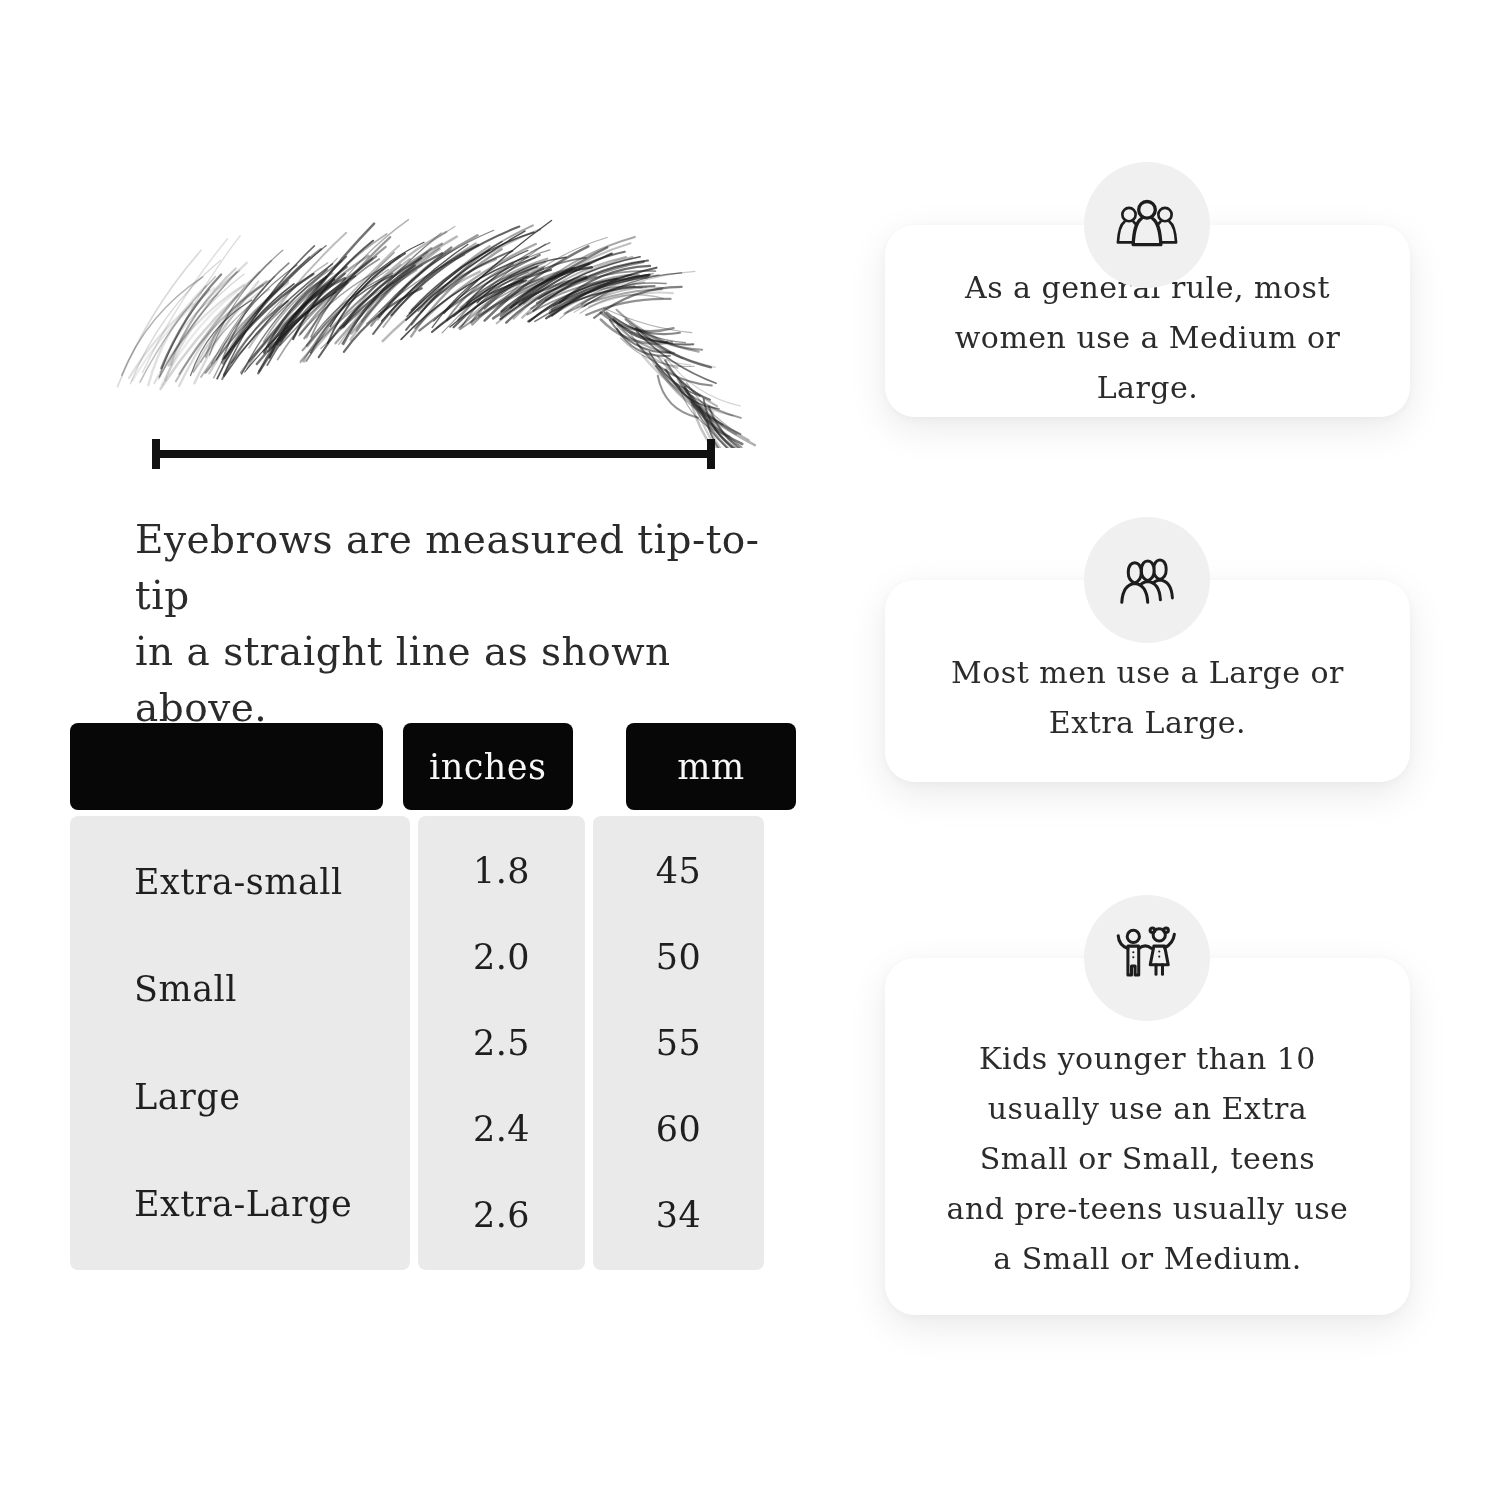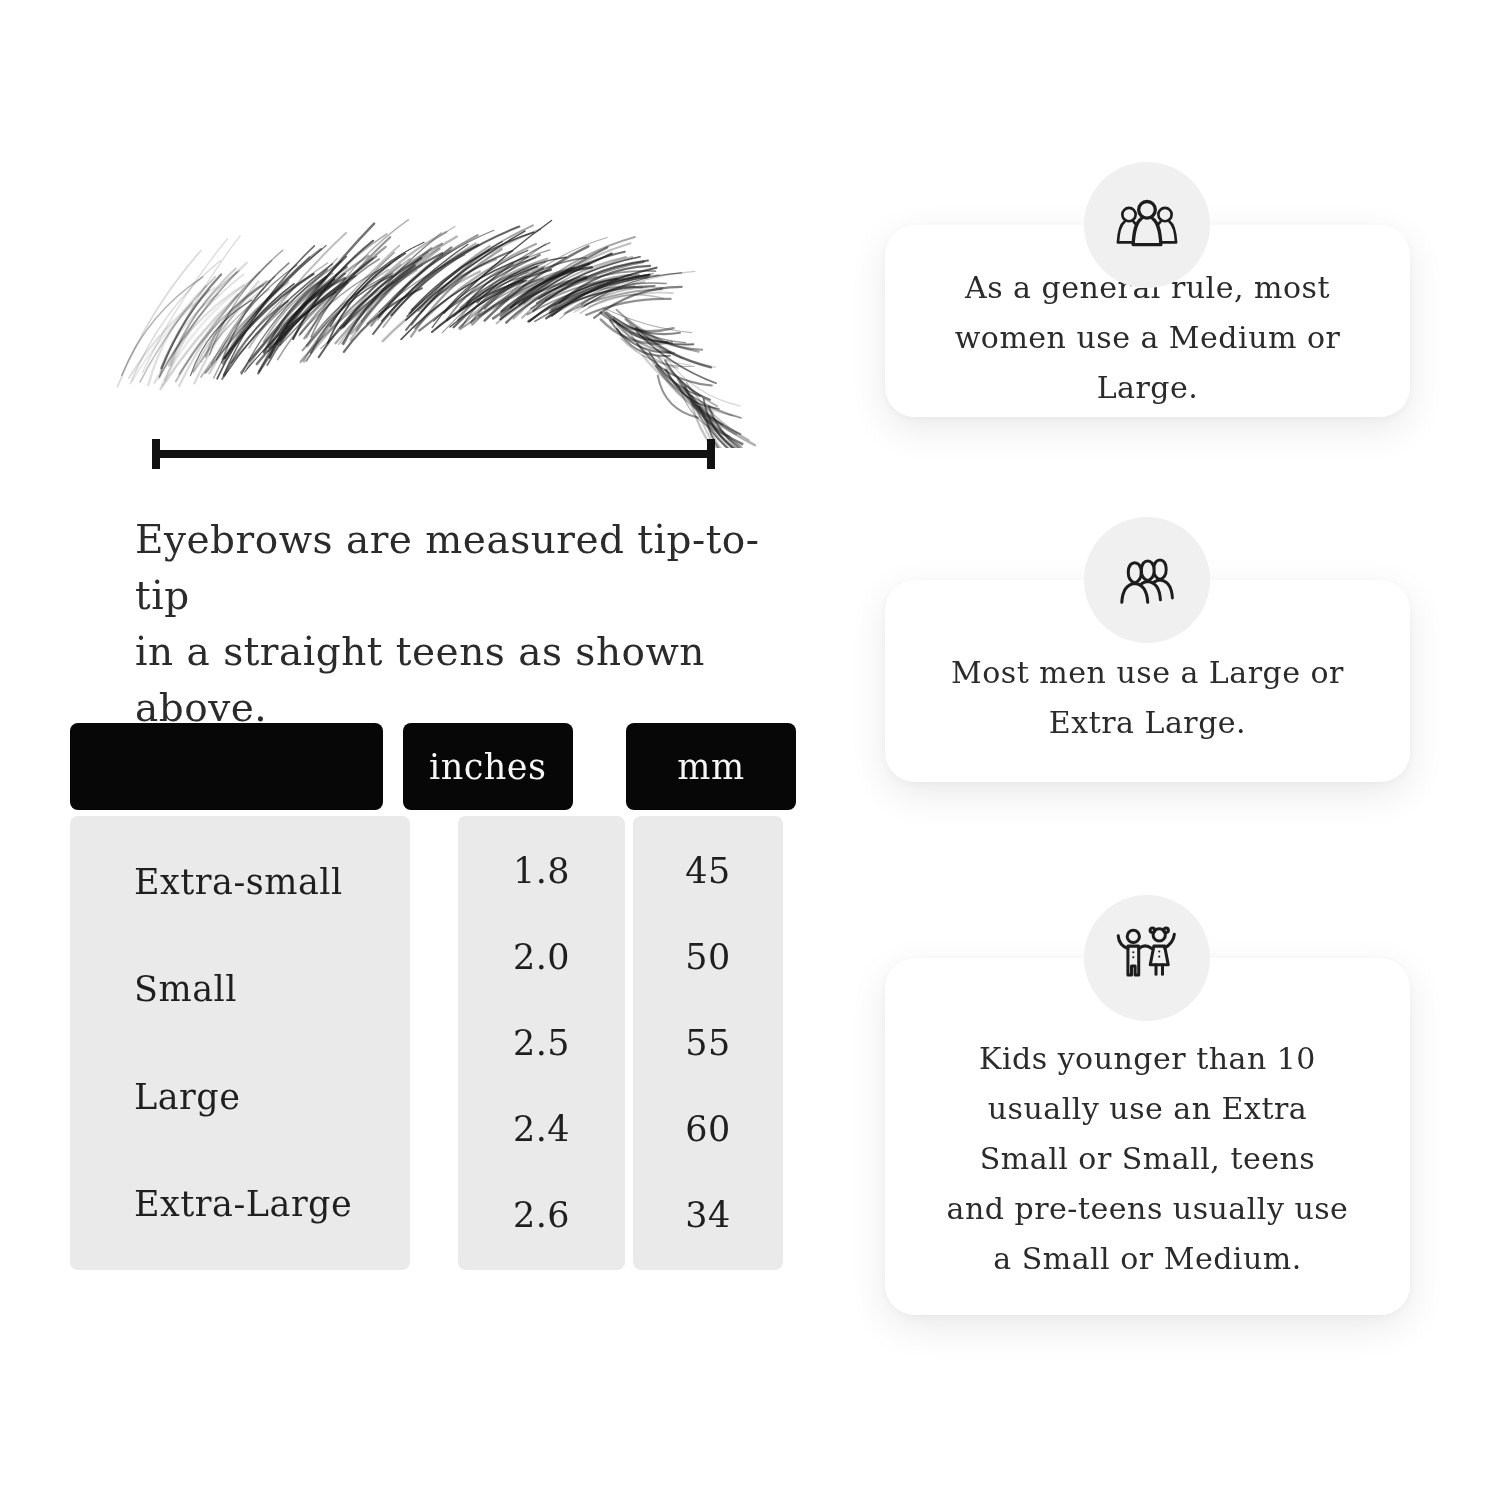--- a/index.html
+++ b/index.html
@@ -29,21 +29,21 @@
     background:var(--table-header-bg);color:var(--table-header-text);
     height:87px;border-radius:8px;display:flex;align-items:center;justify-content:center;
     font-size:35px;letter-spacing:0.5px;
   }
   .th.c1{width:340px;} .th.c2{width:185px;} .th.c3{width:185px;margin-left:33px;}
   .tbody{display:flex;gap:8px;margin-top:6px;}
   .tcol{
     background:var(--table-body-bg);border-radius:8px;height:454px;
     display:flex;flex-direction:column;justify-content:space-around;padding:12px 0;box-sizing:border-box;
   }
-  .tcol.c1{width:340px;} .tcol.c2{width:167px;margin-left:40px;} .tcol.c3{width:150px;}
+  .tcol.c1{width:340px;} .tcol.c2{width:167px;} .tcol.c3{width:171px;}
   .cell{font-size:35px;letter-spacing:0.5px;color:#1f1f1f;display:flex;align-items:center;}
   .tcol.c1 .cell{padding-left:64px;}
   .tcol.c2 .cell,.tcol.c3 .cell{justify-content:center;}
   
   .card{
     position:absolute;left:885px;width:525px;background:var(--card-bg);
     border-radius:30px;box-shadow:0 12px 38px rgba(0,0,0,.085),0 2px 8px rgba(0,0,0,.03);
     display:flex;align-items:center;justify-content:center;box-sizing:border-box;
   }
   .card p{margin:0;text-align:center;font-size:30px;line-height:50px;letter-spacing:0.5px;color:#2b2b2b;}
@@ -312,21 +312,21 @@
     </svg>
 
   <svg class="measure-svg" viewBox="0 0 575 32" xmlns="http://www.w3.org/2000/svg">
     <line x1="10" y1="16" x2="565" y2="16" stroke="#111" stroke-width="8"></line>
     <line x1="10" y1="1" x2="10" y2="31" stroke="#111" stroke-width="8"></line>
     <line x1="565" y1="1" x2="565" y2="31" stroke="#111" stroke-width="8"></line>
   </svg>
 
   <div class="caption">
     <div>Eyebrows are measured tip-to-tip</div>
-    <div>in a straight teens as shown above.</div>
+    <div>in a straight line as shown above.</div>
   </div>
 
   <div class="table">
     <div class="thead">
       <div class="th c1"></div>
       <div class="th c2">inches</div>
       <div class="th c3">mm</div>
     </div>
     <div class="tbody">
       <div class="tcol c1">

